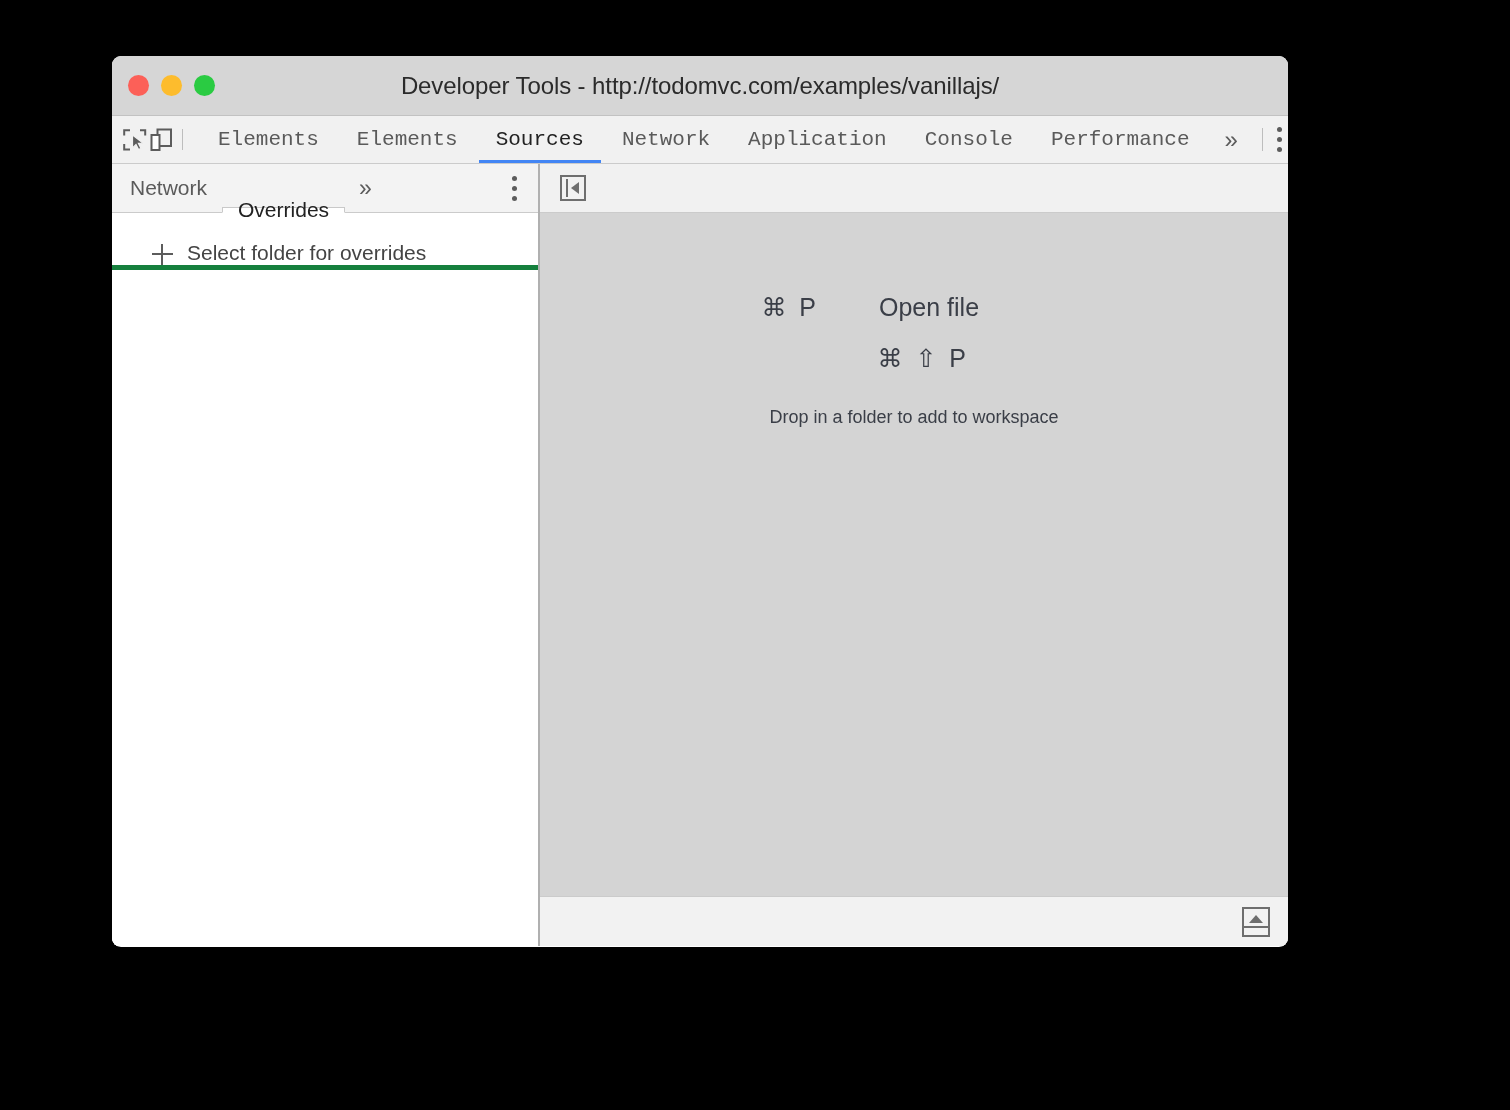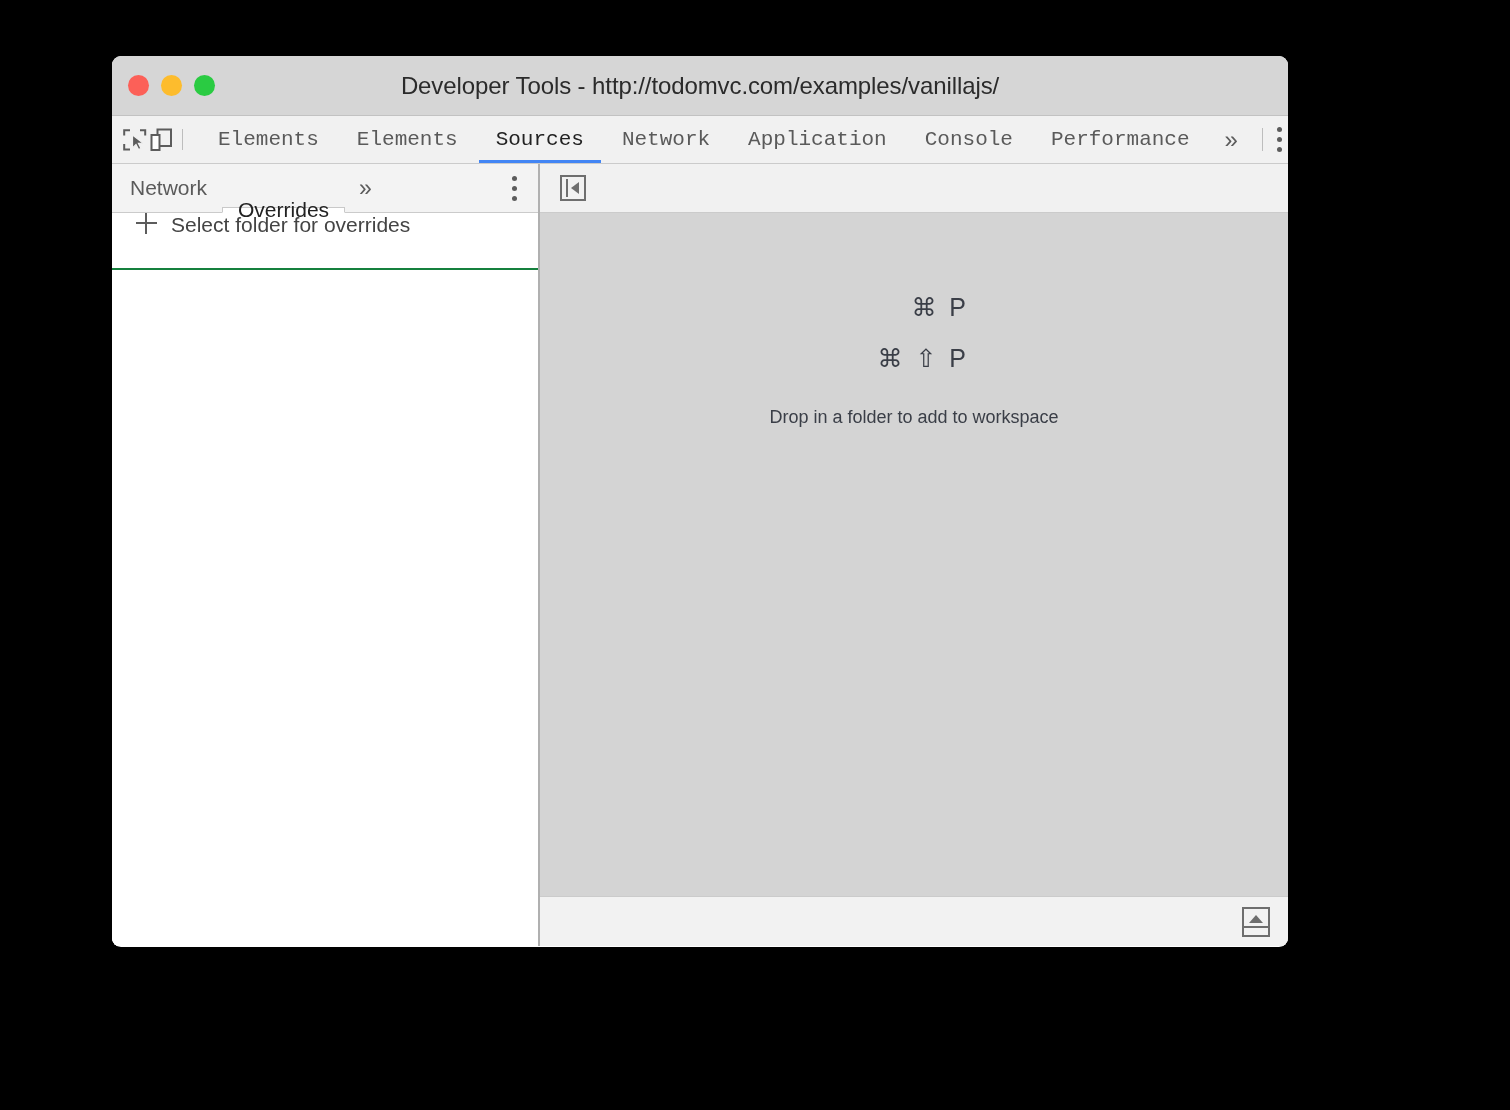--- a/index.html
+++ b/index.html
@@ -205,23 +205,23 @@
     padding: 0 14px;
     font-size: 23px;
     color: #5c5c5c;
     cursor: default;
   }
   .sub-spacer { flex: 1 1 auto; }
 
   #overrides-row {
     height: 57px;
     display: flex;
-    align-items: flex-start;
-    padding-left: 24px;
-    border-bottom: 2px solid #15803d;
+    align-items: flex-end;
+    padding-left: 40px;
+    border-bottom: 5px solid #15803d;
     box-sizing: border-box;
     background: #ffffff;
     cursor: default;
   }
   .plus-icon {
     position: relative;
     width: 21px;
     height: 21px;
     flex: none;
     margin-right: 14px;
@@ -480,20 +480,21 @@
           <span class="bar"></span>
           <span class="tri"></span>
         </span>
       </div>
 
       <div id="editor-body">
         <div id="hints">
 
           <div class="hint-row">
             <span class="hint-keys">⌘ P</span>
+            <span class="hint-desc">Open file</span>
           </div>
 
           <div class="hint-row">
             <span class="hint-keys">⌘ ⇧ P</span>
           </div>
 
           <div class="hint-drop">Drop in a folder to add to workspace</div>
         </div>
       </div>
 

